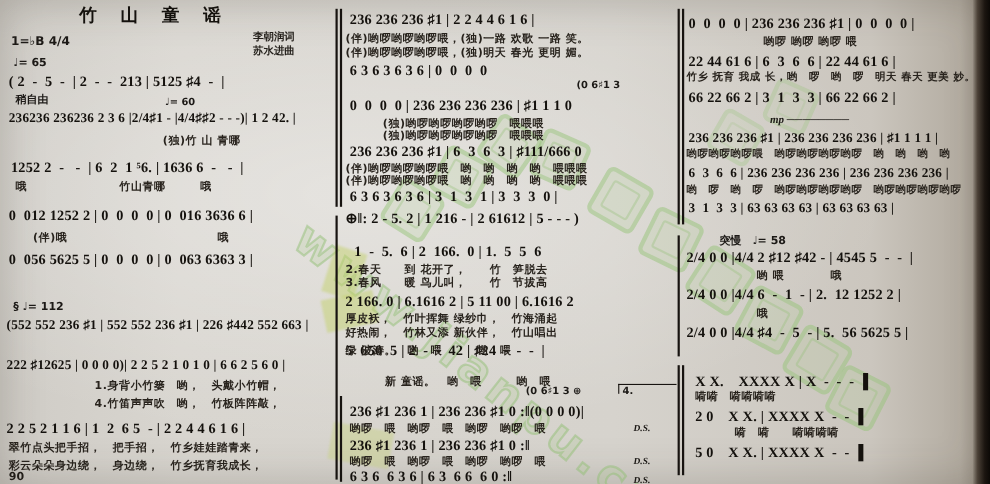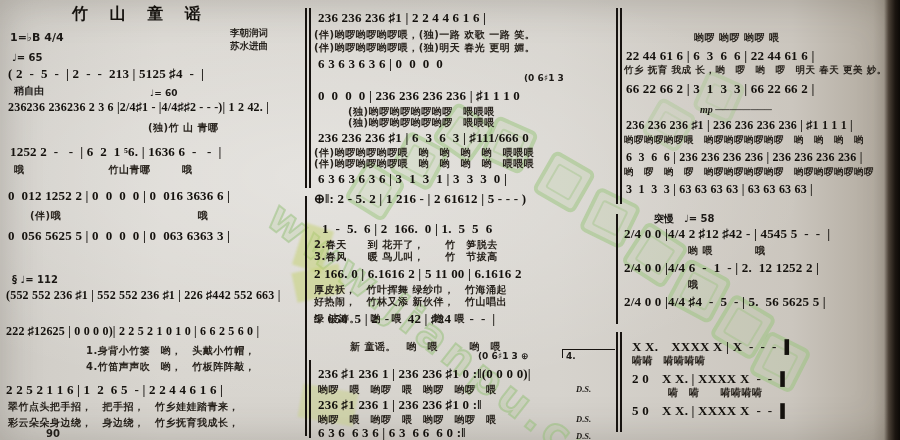--- a/index.html
+++ b/index.html
@@ -76,21 +76,21 @@
     <div class="music" style="top:228px;left:2px;">0  056 5625 5 | 0  0  0  0 | 0  063 6363 3 |</div>
     <div class="mk" style="top:274px;left:6px;">§ ♩= 112</div>
     <div class="music" style="top:288px;left:0px;font-size:12px;">(552 552 236 ♯1 | 552 552 236 ♯1 | 226 ♯442 552 663 |</div>
     <div class="music" style="top:324px;left:0px;font-size:12px;">222 ♯12625 | 0 0 0 0)| 2 2 5 2 1 0 1 0 | 6 6 2 5 6 0 |</div>
     <div class="lyric" style="top:344px;left:80px;">1.身背小竹篓　哟，　头戴小竹帽，</div>
     <div class="lyric" style="top:360px;left:80px;text-align:center;">4.竹笛声声吹　哟，　竹板阵阵敲，</div>
     <div class="music" style="top:382px;left:0px;">2 2 5 2 1 1 6 | 1  2  6 5  - | 2 2 4 4 6 1 6 |</div>
     <div class="lyric" style="top:400px;left:2px;">翠竹点头把手招，　把手招，　竹乡娃娃踏青来，</div>
     <div class="lyric" style="top:416px;left:2px;">彩云朵朵身边绕，　身边绕，　竹乡抚育我成长，</div>
   </div>
-  <div class="pageno" style="left:8px;top:428px;margin-left:38px;">90</div>
+  <div class="pageno" style="left:8px;top:428px;">90</div>
 
   <div class="sysline" style="left:305px;top:8px;height:180px;"></div>
   <div class="sysline" style="left:309px;top:8px;height:180px;"></div>
   <div class="sysline" style="left:305px;top:196px;height:240px;"></div>
   <div class="sysline" style="left:309px;top:360px;height:78px;"></div>
   <div class="col" style="left:314px;width:300px;">
     <div class="music" style="top:10px;left:4px;">236 236 236 ♯1 | 2 2 4 4 6 1 6 |</div>
     <div class="lyric" style="top:28px;left:0px;">(伴)哟啰哟啰哟啰喂，(独)一路 欢歌 一路 笑。</div>
     <div class="lyric" style="top:41px;left:0px;">(伴)哟啰哟啰哟啰喂，(独)明天 春光 更明 媚。</div>
     <div class="music" style="top:56px;left:4px;">6 3 6 3 6 3 6 | 0  0  0  0</div>
@@ -124,20 +124,21 @@
     <div class="music" style="top:425px;left:4px;">6 3 6  6 3 6 | 6 3  6 6  6 0 :‖</div>
     <div class="mk ds" style="top:431px;left:262px;">D.S.</div>
   </div>
 
   <div class="sysline" style="left:616px;top:8px;height:196px;"></div>
   <div class="sysline" style="left:620px;top:8px;height:196px;"></div>
   <div class="sysline" style="left:616px;top:214px;height:110px;"></div>
   <div class="sysline" style="left:616px;top:332px;height:100px;"></div>
   <div class="sysline" style="left:620px;top:332px;height:100px;"></div>
   <div class="col" style="left:624px;width:262px;">
+    <div class="music" style="top:13px;left:2px;">0  0  0  0 | 236 236 236 ♯1 | 0  0  0  0 |</div>
     <div class="lyric" style="top:31px;left:70px;">哟啰 哟啰 哟啰 喂</div>
     <div class="music" style="top:48px;left:2px;">22 44 61 6 | 6  3  6  6 | 22 44 61 6 |</div>
     <div class="lyric" style="top:64px;left:0px;font-size:9.5px;">竹乡 抚育 我成 长，哟　啰　哟　啰　明天 春天 更美 妙。</div>
     <div class="music" style="top:81px;left:2px;">66 22 66 2 | 3  1  3  3 | 66 22 66 2 |</div>
     <div class="mk ds" style="top:104px;left:76px;font-size:10px;">mp ────────</div>
     <div class="music" style="top:118px;left:2px;font-size:12px;">236 236 236 ♯1 | 236 236 236 236 | ♯1 1 1 1 |</div>
     <div class="lyric" style="top:134px;left:0px;font-size:9.5px;">哟啰哟啰哟啰喂　哟啰哟啰哟啰哟啰　哟　哟　哟　哟</div>
     <div class="music" style="top:150px;left:2px;font-size:12px;">6  3  6  6 | 236 236 236 236 | 236 236 236 236 |</div>
     <div class="lyric" style="top:166px;left:0px;font-size:9.5px;">哟　啰　哟　啰　哟啰哟啰哟啰哟啰　哟啰哟啰哟啰哟啰</div>
     <div class="music" style="top:182px;left:2px;font-size:12px;">3  1  3  3 | 63 63 63 63 | 63 63 63 63 |</div>

